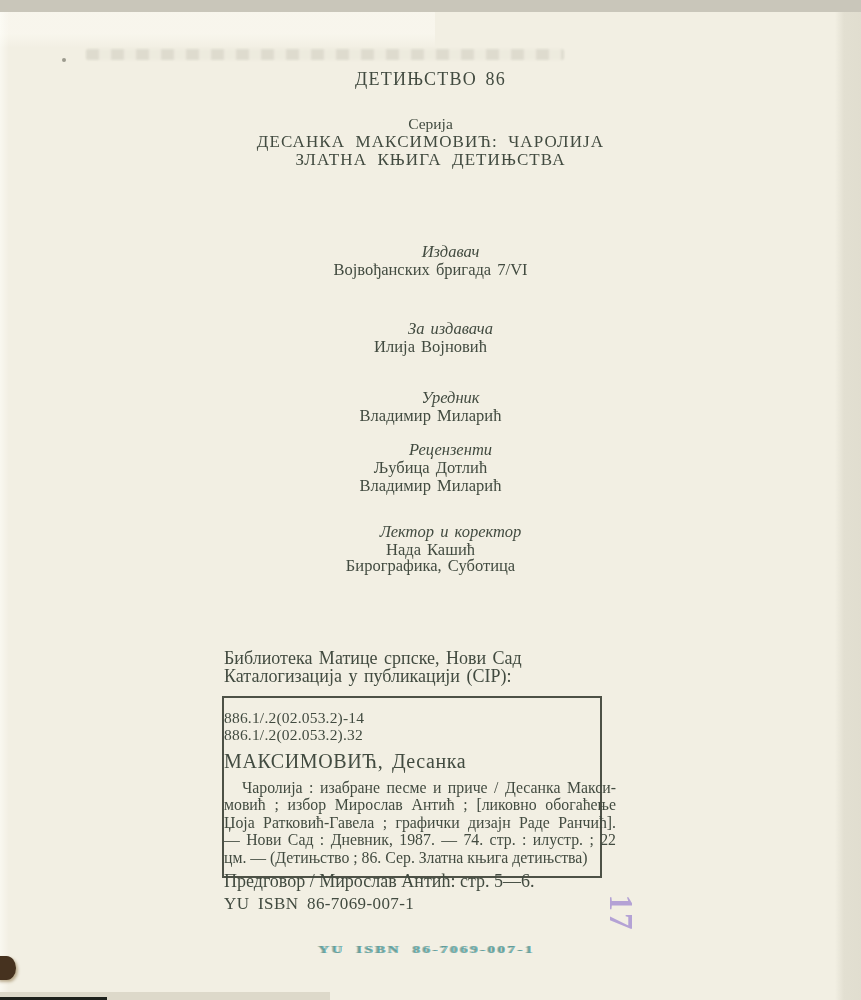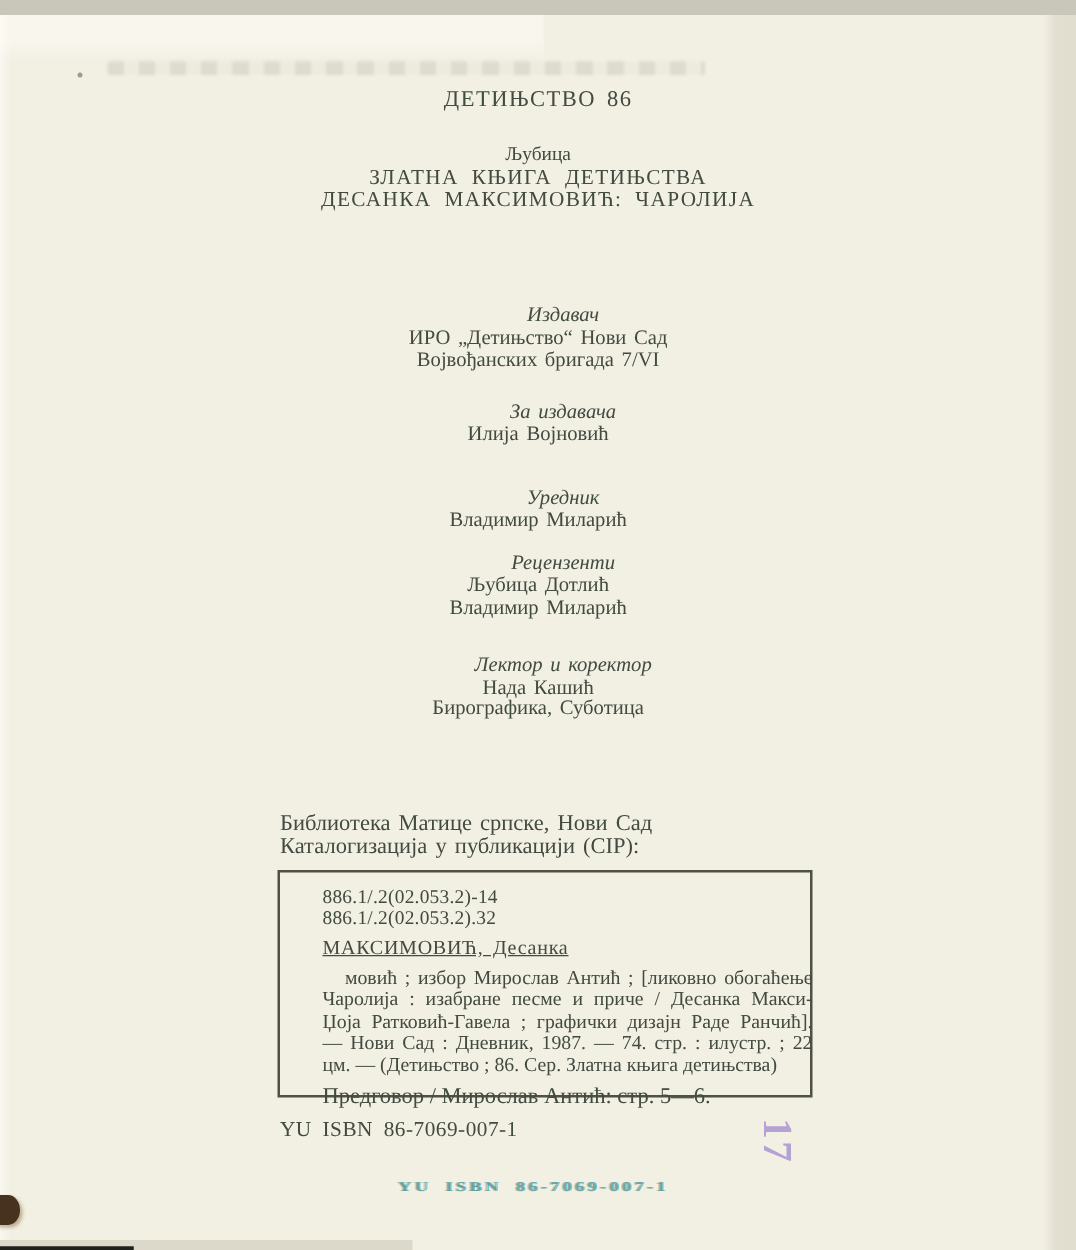--- a/index.html
+++ b/index.html
@@ -13,26 +13,26 @@
   }
   .blk { position:absolute; }
   .center { left:0; width:100%; text-align:center; }
   .title { font-size:18px; letter-spacing:1.2px; word-spacing:3px; }
   .caps  { font-size:17px; letter-spacing:1.1px; word-spacing:5px; line-height:18px; }
   .small { font-size:15.5px; line-height:18px; }
   .credit { font-size:16.5px; line-height:18px; word-spacing:2px; }
   .credit .role { font-style:italic;padding-left:40px; }
   .leftcol { left:224px; text-align:left; font-size:18px; line-height:18px; word-spacing:2px; }
   .cip-box {
-    left:222px; top:684px; width:428px; height:182px;
+    left:222px; top:684px; width:380px; height:182px;
     border:2px solid #4d5146; box-sizing:border-box;
-    padding:11px 17px 0 34px; background:transparent;
+    padding:11px 17px 0 0; background:transparent;
   }
   .cip-box .udc { font-size:15.5px; line-height:17px; letter-spacing:0.2px; }
-  .cip-box .auth { font-size:16px; margin-top:7px; letter-spacing:0.6px; word-spacing:3px;text-decoration:underline; }
+  .cip-box .auth { font-size:20px; margin-top:7px; letter-spacing:0.6px; word-spacing:3px; }
   .cip-par { margin-top:6px; width:392px; font-size:15.8px; line-height:17.4px; }
   .cip-par div { text-align:justify; text-align-last:justify; white-space:normal; }
   .cip-par div:first-child { text-indent:18px; }
   .cip-par div:last-child { text-align-last:left; }
   .cip-pref { margin-top:5px; font-size:18px; }
   .isbn { left:224px; top:882px; font-size:17px; letter-spacing:0.4px; word-spacing:4px; }
   .pagenum {
     left:598px; top:878px; width:46px; height:46px;
     transform:rotate(90deg); transform-origin:center;
     font-size:33px; font-weight:bold; letter-spacing:2px;
@@ -72,29 +72,28 @@
 
   <div class="blk corner-light"></div>
   <div class="blk edge-left"></div>
   <div class="blk edge-right"></div>
   <div class="blk bleed-top"></div>
   <div class="blk speck"></div>
 
   <div class="blk center title" style="top:57px">ДЕТИЊСТВО 86</div>
 
   <div class="blk center" style="top:103px">
-    <div class="small">Љубица</div>
+    <div class="small">Серија</div>
+    <div class="caps">ДЕСАНКА МАКСИМОВИЋ: ЧАРОЛИЈА</div>
     <div class="caps">ЗЛАТНА КЊИГА ДЕТИЊСТВА</div>
-    <div class="caps">ДЕСАНКА МАКСИМОВИЋ: ЧАРОЛИЈА</div>
   </div>
 
   <div class="blk center credit" style="top:231px">
     <div class="role">Издавач</div>
     <div>
-        <div>ИРО „Детињство“ Нови Сад</div>
         <div>Војвођанских бригада 7/VI</div>
       </div>
   </div>
 
   <div class="blk center credit" style="top:308px">
     <div class="role">За издавача</div>
     <div>
         <div>Илија Војновић</div>
       </div>
   </div>
@@ -134,22 +133,22 @@
       </div>
   </div>
 
   <div class="blk cip-box">
     <div class="udc">
         <div>886.1/.2(02.053.2)-14</div>
         <div>886.1/.2(02.053.2).32</div>
       </div>
     <div class="auth">МАКСИМОВИЋ, Десанка</div>
     <div class="cip-par">
+        <div>Чаролија : изабране песме и приче / Десанка Макси-</div>
         <div>мовић ; избор Мирослав Антић ; [ликовно обогаћење</div>
-        <div>Чаролија : изабране песме и приче / Десанка Макси-</div>
         <div>Џоја Ратковић-Гавела ; графички дизајн Раде Ранчић].</div>
         <div>— Нови Сад : Дневник, 1987. — 74. стр. : илустр. ; 22</div>
         <div>цм. — (Детињство ; 86. Сер. Златна књига детињства)</div>
       </div>
     <div class="cip-pref">Предговор / Мирослав Антић: стр. 5—6.</div>
   </div>
 
   <div class="blk isbn">YU ISBN 86-7069-007-1</div>
 
   <div class="blk pagenum" style="color: rgb(165, 143, 210);">17</div>

